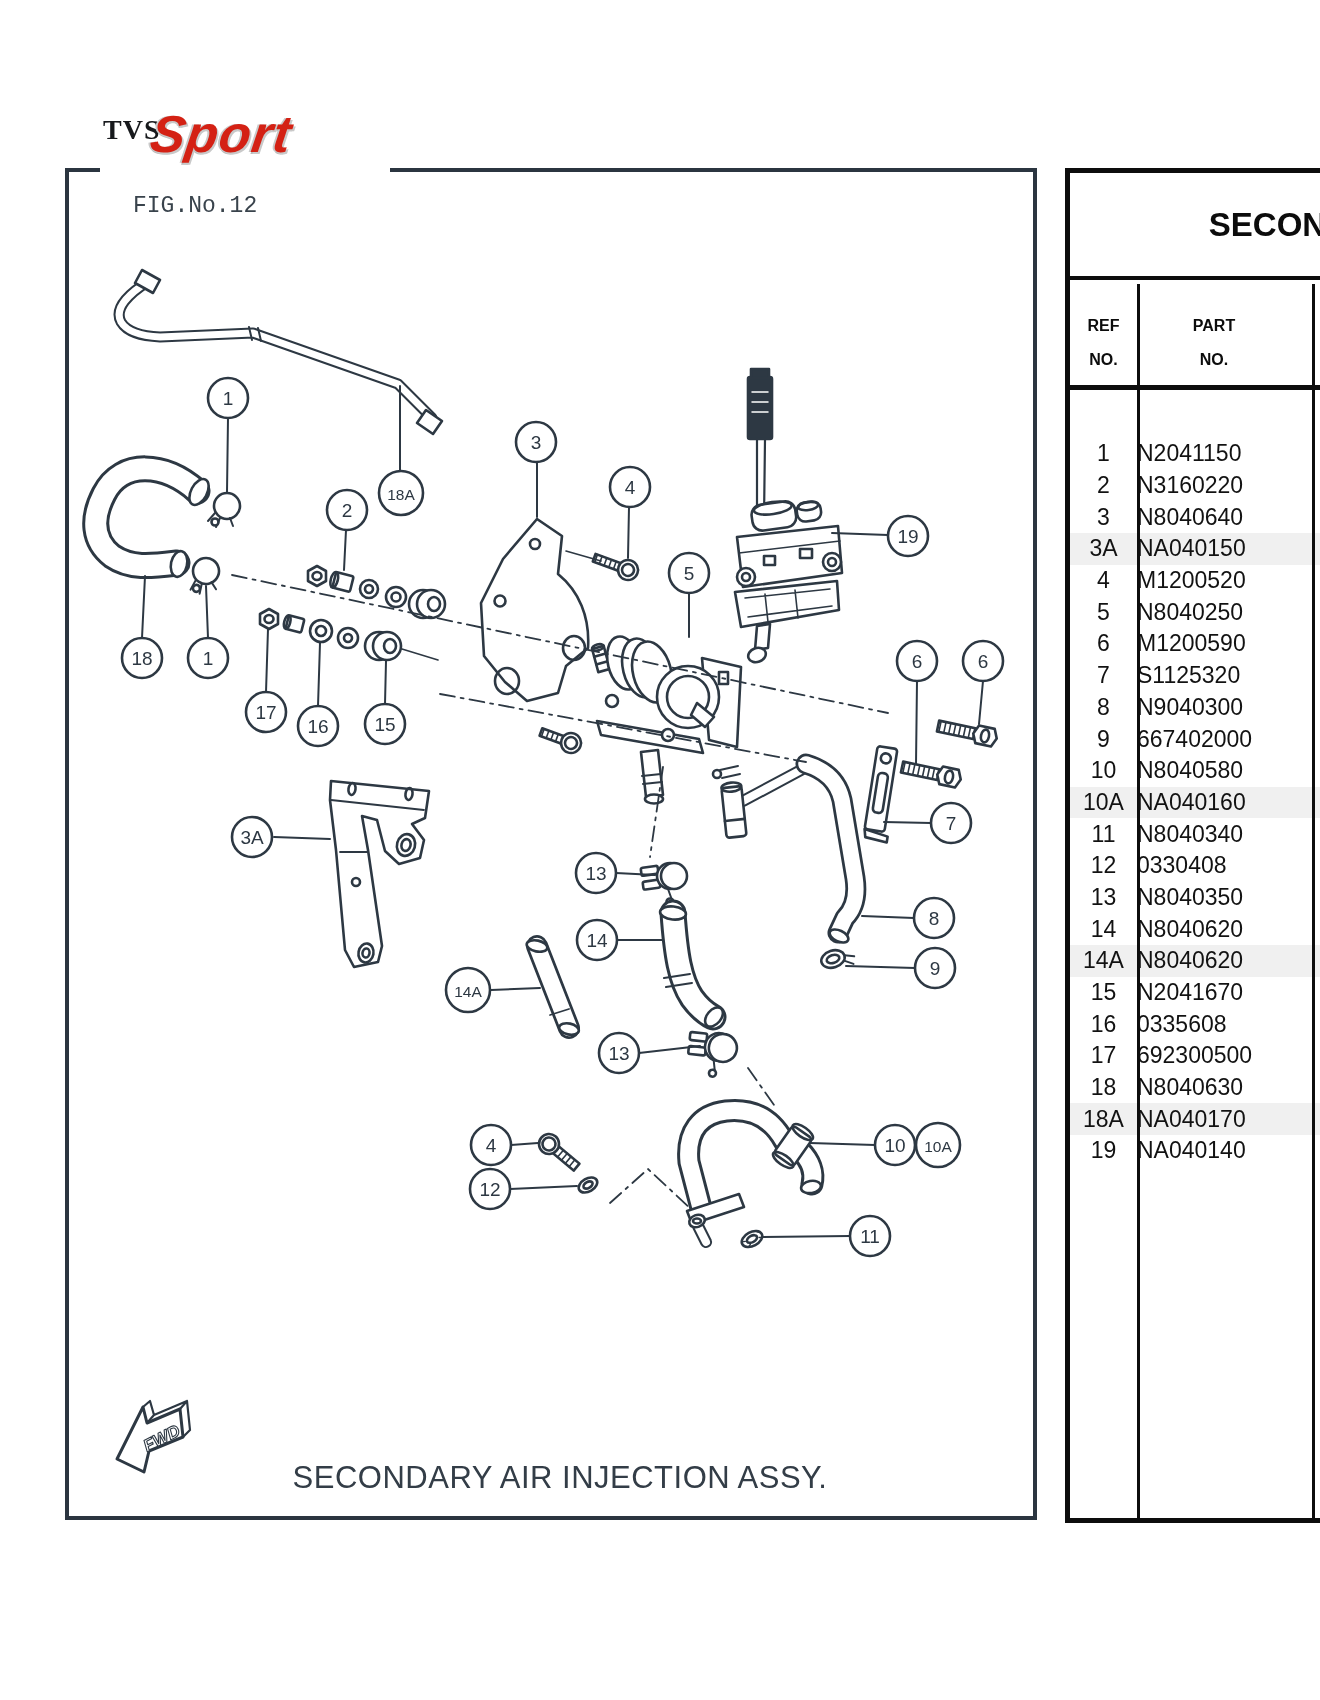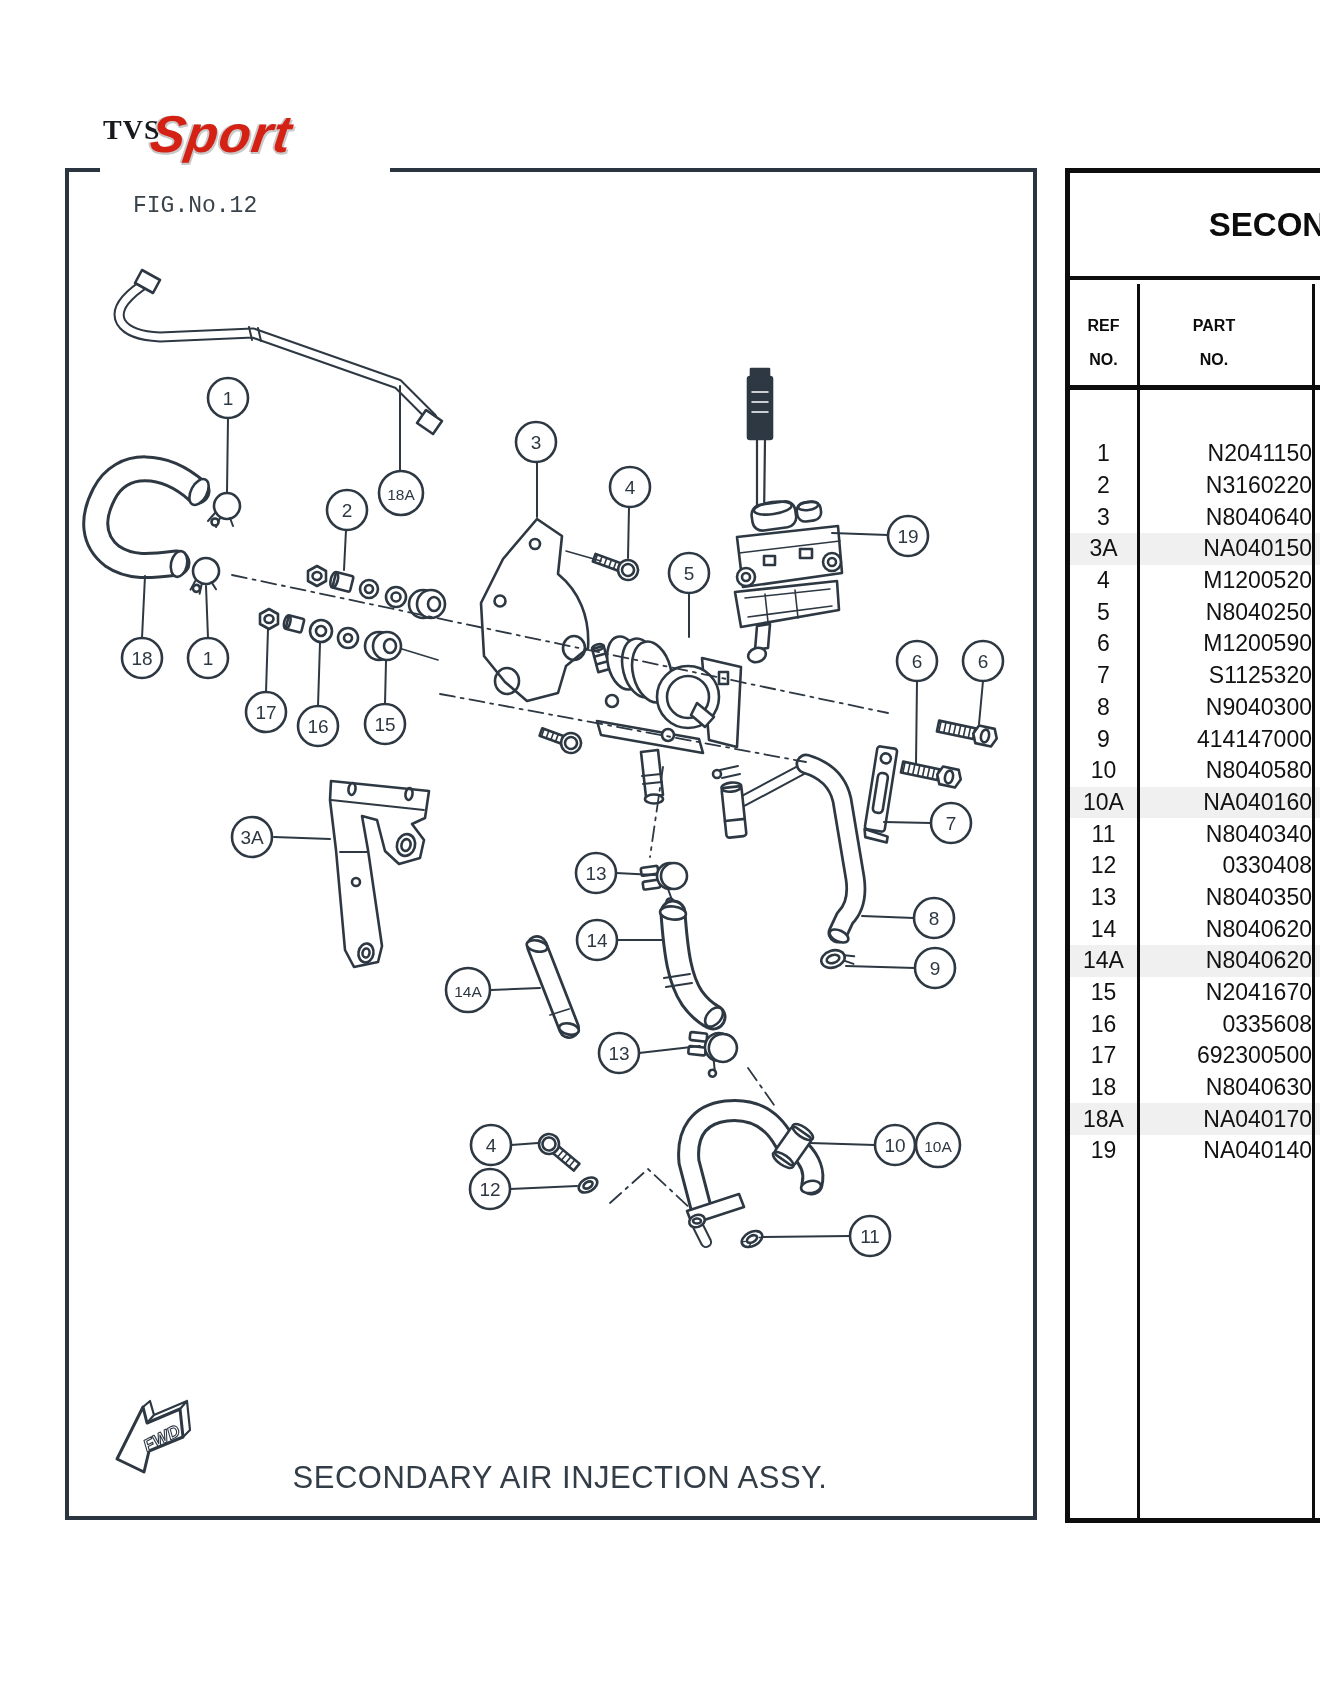--- a/index.html
+++ b/index.html
@@ -55,21 +55,21 @@
     line-height:34px;color:#0c0c0c;
   }
   .colhead.ref{left:0;width:67px;}
   .colhead.part{left:70px;width:148px;}
   .rows{position:absolute;left:0;top:226px;right:0;bottom:0;padding-top:39px;}
   .prow{
     height:31.7px;display:flex;align-items:center;font-size:23px;color:#121212;
   }
   .prow.hl{background:#f0f0f0;}
   .prow .c-ref{width:67px;text-align:center;flex:0 0 auto;}
-  .prow .c-part{width:175px;text-align:right;flex:0 0 auto;}
+  .prow .c-part{width:175px;text-align:left;flex:0 0 auto;}
 </style>
 </head>
 <body>
 
 <div class="frame"></div>
 <div class="logo-patch"></div>
 
 <div class="logo">
   <span class="logo-tvs">TVS</span>
   <span class="logo-sport">Sport</span>
@@ -546,21 +546,21 @@
       <div class="prow">
         <div class="c-ref">7</div>
         <div class="c-part">S1125320</div>
       </div>
       <div class="prow">
         <div class="c-ref">8</div>
         <div class="c-part">N9040300</div>
       </div>
       <div class="prow">
         <div class="c-ref">9</div>
-        <div class="c-part">414147000</div>
+        <div class="c-part">667402000</div>
       </div>
       <div class="prow">
         <div class="c-ref">10</div>
         <div class="c-part">N8040580</div>
       </div>
       <div class="prow hl">
         <div class="c-ref">10A</div>
         <div class="c-part">NA040160</div>
       </div>
       <div class="prow">

